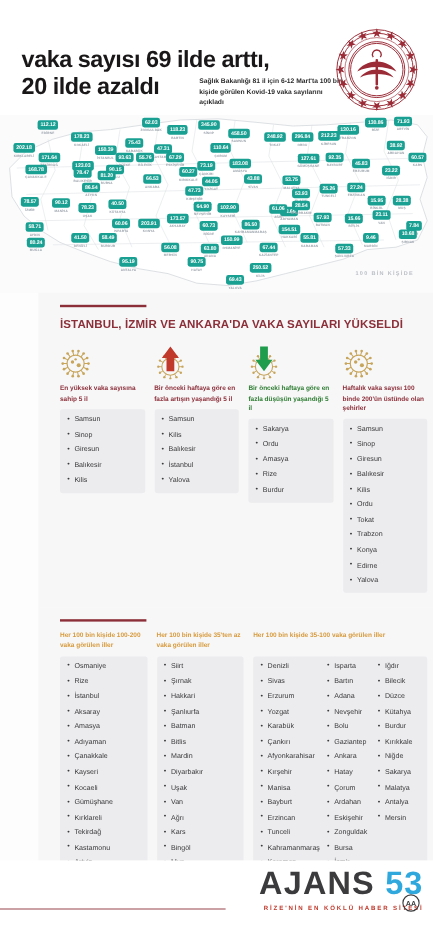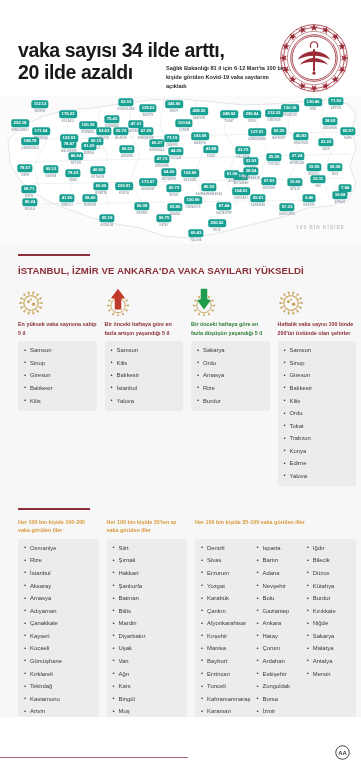--- a/index.html
+++ b/index.html
@@ -36,21 +36,21 @@
     font-size:4.4px;font-weight:bold;border-radius:2px;
     padding:1.3px 2.4px;white-space:nowrap;letter-spacing:-0.1px;
     transform:translate(-50%,-50%);
   }
   .prov{
     position:absolute;color:#9aa2ab;font-size:2.6px;font-weight:bold;
     letter-spacing:0.15px;white-space:nowrap;transform:translate(-50%,-50%);
   }
 
   
-  .section{position:relative;background:#f7f7f8;padding:10px 5px 12px 18px;box-sizing:border-box;}
+  .section{position:relative;background:#f7f7f8;padding:10px 5px 12px 18px;box-sizing:border-box;margin-left:32px;}
   .rule{width:72px;height:1.6px;background:#8c2f39;margin:0 0 8px 0;}
   .sec-title{
     font-size:9.6px;line-height:1.42;font-weight:bold;letter-spacing:0.1px;margin:0 0 9px 0;
   }
   .sec1 .sec-title{color:#8c2f39;}
   .sec2 .sec-title{color:#8c2f39;}
 
   .cols{display:flex;gap:8px;align-items:flex-start;}
   .col{flex:1 1 0;min-width:0;}
   .icon-row{height:30px;display:flex;align-items:flex-end;margin-bottom:4px;}
@@ -94,21 +94,21 @@
   .logo-badge{position:absolute;right:11px;top:28px;width:15px;height:15px;}
 </style>
 </head>
 <body>
 
 <div class="page">
 
   <div class="header">
     <h1 class="title">
       <br>
-      <span>vaka sayısı 34 ilde arttı,</span><br>
+      <span>vaka sayısı 69 ilde arttı,</span><br>
       <span>20 ilde azaldı</span>
     </h1>
     <div class="subtitle">Sağlık Bakanlığı 81 il için 6-12 Mart'ta 100 bin kişide görülen Kovid-19 vaka sayılarını açıkladı</div>
 
     <svg class="emblem" viewBox="0 0 100 100">
       <g fill="none" stroke="#9b2c37" stroke-width="1.1">
         <circle cx="50" cy="50" r="45"></circle>
         <circle cx="50" cy="50" r="41"></circle>
         <circle cx="50" cy="50" r="31.5"></circle>
         <circle cx="50" cy="50" r="29.5"></circle>
@@ -626,18 +626,25 @@
                 <li>Mersin</li>
               </ul>
             </div>
           </div>
         </div>
       </div>
   </div>
 
   <div class="footer">
     <div class="f-rule"></div>
+    <div class="logo">
+      <div class="logo-main">
+        <span class="logo-a">AJANS</span>
+        <span class="logo-53">53</span>
+      </div>
+      <div class="logo-tag">RİZE'NİN EN KÖKLÜ HABER SİTESİ</div>
+    </div>
     <svg class="logo-badge" viewBox="0 0 40 40">
       <circle cx="20" cy="20" r="18" fill="none" stroke="#3b3b3d" stroke-width="2.5"></circle>
       <text x="20" y="26" font-size="16" font-weight="bold" text-anchor="middle" fill="#3b3b3d" font-family="Liberation Sans, sans-serif">AA</text>
     </svg>
   </div>
 </div>
 
 </body></html>

